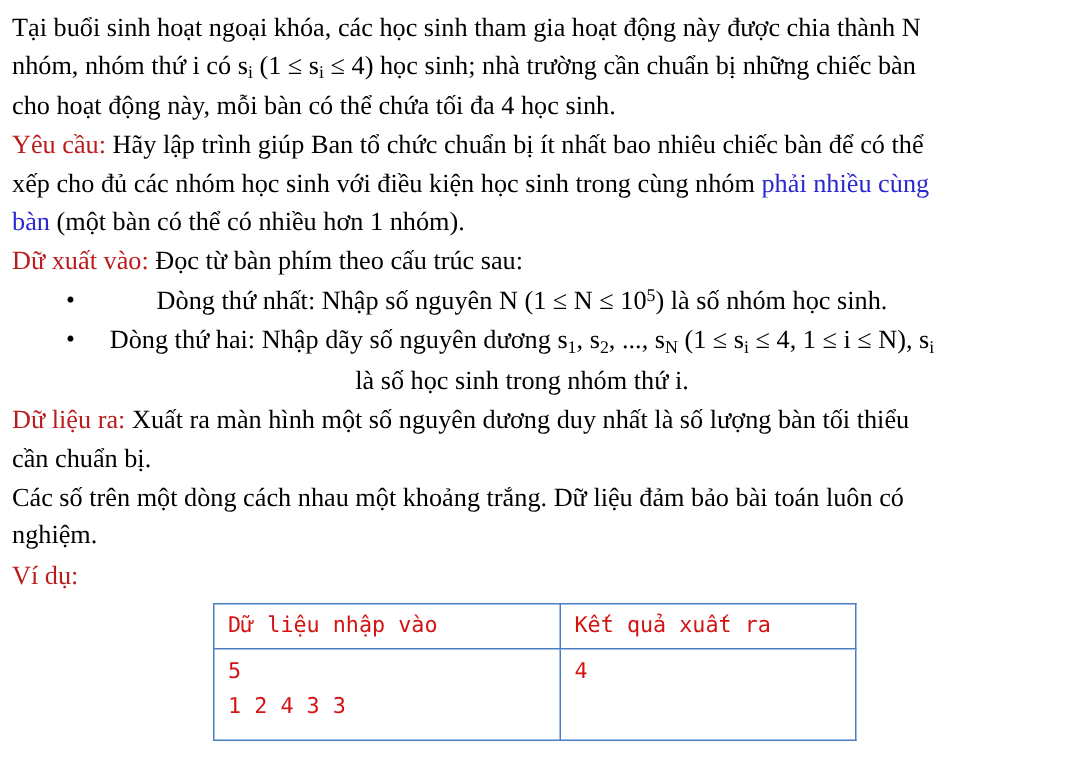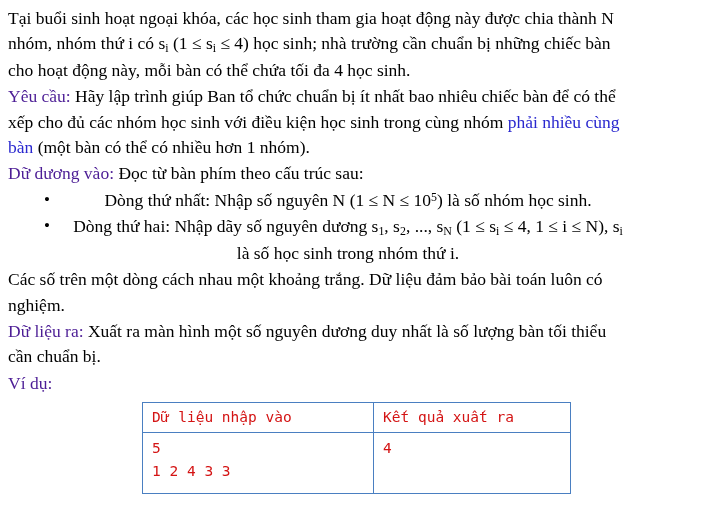--- a/index.html
+++ b/index.html
@@ -19,21 +19,21 @@
   .page {
     padding: 6px 10px 0 8px;
     box-sizing: border-box;
     width: 640px;
   }
   p.para {
     margin: 0 0 1px 0;
     text-align: left;
   }
   .red {
-    color: #4c1d95;
+    color: #b91c1c;
   }
   .blue {
     color: #2a28cf;
   }
   sub {
     font-size: 0.68em;
     vertical-align: -0.28em;
   }
   sup {
     font-size: 0.68em;
@@ -99,37 +99,37 @@
 
   <p class="para">
     <span>Tại buổi sinh hoạt ngoại khóa, các học sinh tham gia hoạt động này được chia thành N nhóm, nhóm thứ i có s</span><sub>i</sub><span> (1 ≤ s</span><sub>i</sub><span> ≤ 4) học sinh; nhà trường cần chuẩn bị những chiếc bàn cho hoạt động này, mỗi bàn có thể chứa tối đa 4 học sinh.</span>
   </p>
 
   <p class="para">
     <span class="red">Yêu cầu:</span><span> Hãy lập trình giúp Ban tổ chức chuẩn bị ít nhất bao nhiêu chiếc bàn để có thể xếp cho đủ các nhóm học sinh với điều kiện học sinh trong cùng nhóm </span><span class="blue">phải nhiều cùng bàn</span><span> (một bàn có thể có nhiều hơn 1 nhóm).</span>
   </p>
 
   <p class="para">
-    <span class="red">Dữ dương vào:</span><span> Đọc từ bàn phím theo cấu trúc sau:</span>
+    <span class="red">Dữ xuất vào:</span><span> Đọc từ bàn phím theo cấu trúc sau:</span>
   </p>
 
   <ul class="bullets">
     <li>
       <span>Dòng thứ nhất: Nhập số nguyên N (1 ≤ N ≤ 10</span><sup>5</sup><span>) là số nhóm học sinh.</span>
     </li>
     <li>
       <span>Dòng thứ hai: Nhập dãy số nguyên dương s</span><sub>1</sub><span>, s</span><sub>2</sub><span>, ..., s</span><sub>N</sub><span> (1 ≤ s</span><sub>i</sub><span> ≤ 4, 1 ≤ i ≤ N), s</span><sub>i</sub><span> là số học sinh trong nhóm thứ i.</span>
     </li>
   </ul>
 
-  <p class="para">Các số trên một dòng cách nhau một khoảng trắng. Dữ liệu đảm bảo bài toán luôn có nghiệm.</p>
-
   <p class="para">
     <span class="red">Dữ liệu ra:</span><span> Xuất ra màn hình một số nguyên dương duy nhất là số lượng bàn tối thiểu cần chuẩn bị.</span>
   </p>
+
+  <p class="para">Các số trên một dòng cách nhau một khoảng trắng. Dữ liệu đảm bảo bài toán luôn có nghiệm.</p>
 
   <p class="para example-label">
     <span class="red">Ví dụ:</span>
   </p>
 
   <div class="table-wrap">
     <table class="io">
       <thead>
         <tr>
           <th class="col-in">Dữ liệu nhập vào</th>

